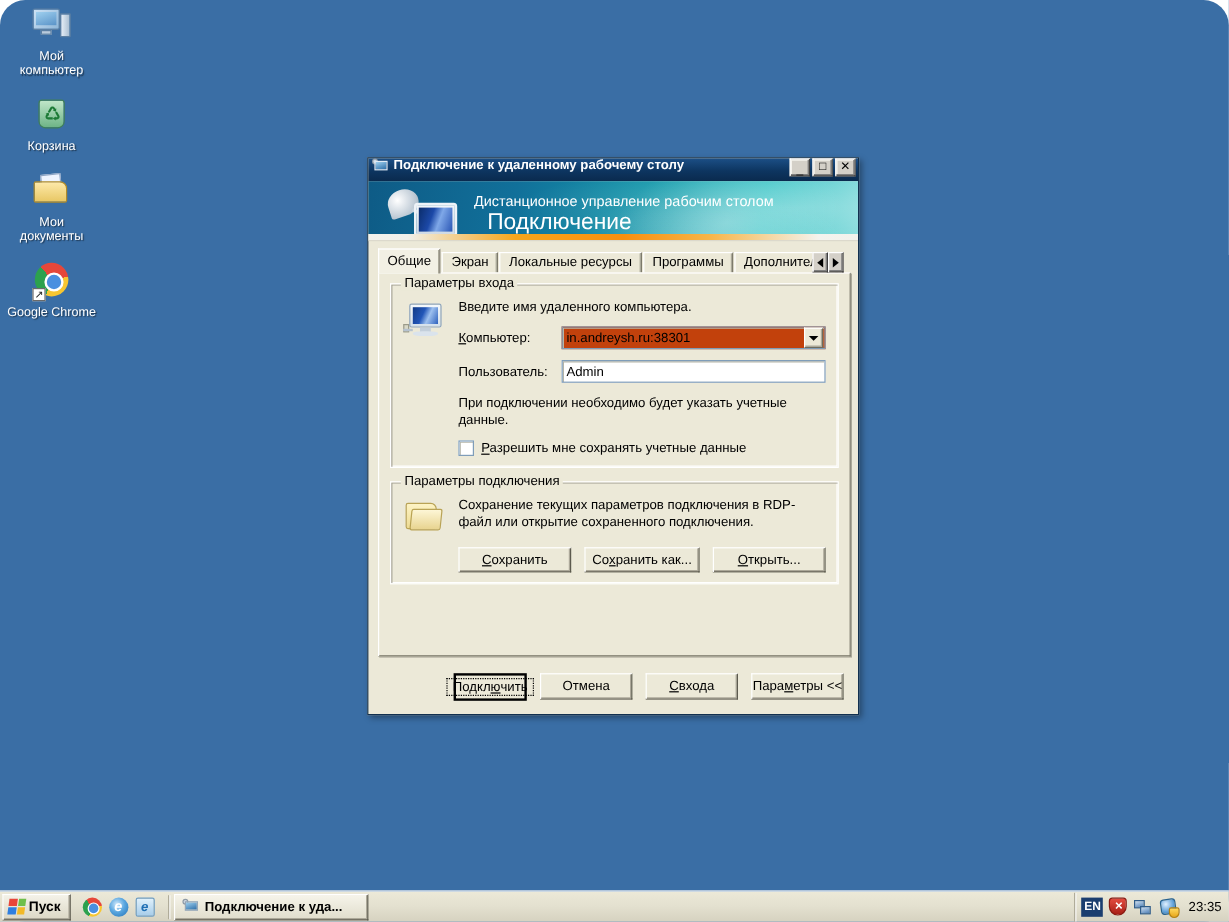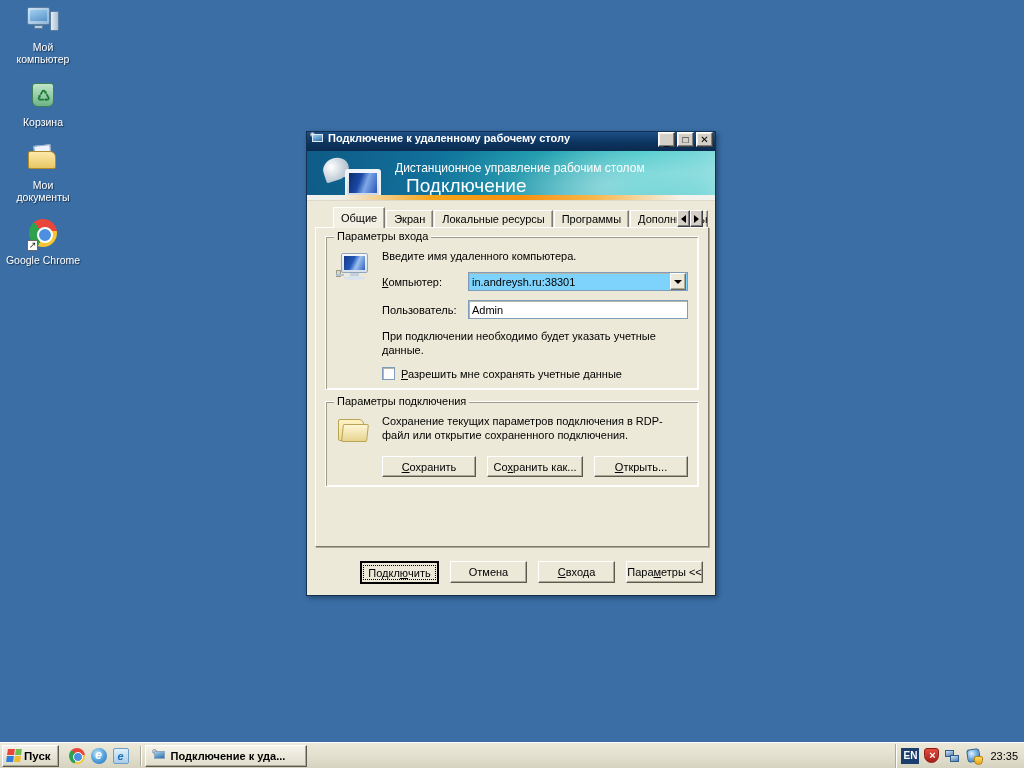--- a/index.html
+++ b/index.html
@@ -7,21 +7,21 @@
     margin: 0; padding: 0;
     width: 1024px; height: 768px;
     overflow: hidden;
     font-family: "Liberation Sans", sans-serif;
   }
 
   
   #desktop {
     position: absolute; inset: 0;
     background: #3a6ea5;
-    width: 1024px; height: 768px;
+    width: 1024px; height: 768px; border-radius: 21px;
   }
 
   
   #desktop-icons {
     position: absolute; left: 0; top: 4px;
     width: 86px;
   }
   .desk-icon {
     width: 78px;
     margin: 0 auto 14px auto;
@@ -204,21 +204,21 @@
   }
   .banner-text .sub { font-size: 12px; line-height: 14px; }
   .banner-text .main { font-size: 19px; line-height: 22px; margin-left: 11px; }
   .accent-bar {
     height: 6px;
     background: linear-gradient(90deg,#f2f2ec 0%,#f0f0ea 8%,#f7a61c 30%,#f78f0d 52%,#f7b64a 70%,#f3f3ee 92%,#f2f2ec 100%);
     border-bottom: 1px solid #dcd9cc;
   }
 
   
-  .tabs-host { position: relative; padding: 6px 6px 0 8px; margin-left: 18px; }
+  .tabs-host { position: relative; padding: 6px 6px 0 8px; }
   .tabstrip { display: flex; align-items: flex-end; position: relative; height: 21px; }
   .tab {
     height: 18px; padding: 0 7px;
     font-size: 11px; line-height: 17px; color: #000;
     background: #ece9d8;
     border: 1px solid #ffffff;
     border-right-color: #7d7a6c; border-bottom: none;
     box-shadow: inset -1px 0 0 #acaa9a;
     margin-right: 1px;
     cursor: default; white-space: nowrap;
@@ -307,21 +307,21 @@
     border: 1px solid #b9a355; border-radius: 2px;
     transform: skewX(-6deg);
   }
 
   .gtext { flex: 1 1 auto; font-size: 11px; color: #000; line-height: 14px; }
 
   .field-row { display: flex; align-items: center; margin-top: 9px; }
   .field-label { width: 86px; flex: none; font-size: 11px; }
   .combo {
     flex: 1 1 auto; height: 19px;
-    background: #7dd3fc;
+    background: #c2410c;
     border: 1px solid #7f9db9;
     box-shadow: inset 1px 1px 0 #b5b5a8;
     display: flex; align-items: center;
     padding: 0 0 0 3px;
     font-size: 11px; color: #000;
   }
   .combo .val { flex: 1 1 auto; overflow: hidden; white-space: nowrap; }
   .combo .arrowbtn {
     width: 16px; height: 17px; flex: none; margin: 0 1px 0 0;
     background: #ece9d8;
@@ -379,21 +379,21 @@
   .grp-buttons {
     display: flex; gap: 11px; margin-top: 10px; margin-left: 46px;
   }
   .grp-buttons .btn { width: 96px; }
 
   .dlg-buttons {
     display: flex; gap: 11px;
     position: absolute; right: 12px; bottom: 11px;
   }
   .dlg-buttons .btn { width: 77px; height: 22px; }
-  .dlg-buttons .btn.default { width: 79px; height: 23px; }
+  .dlg-buttons .btn.default { width: 61px; height: 23px; }
 
   .u { text-decoration: underline; }
 
   
   #taskbar {
     position: absolute; left: 0; bottom: 0; width: 1024px; height: 26px;
     background: linear-gradient(180deg,#ece9d8 0%,#e3e0cf 50%,#d6d2c0 100%);
     border-top: 1px solid #ffffff;
     display: flex; align-items: center;
   }

